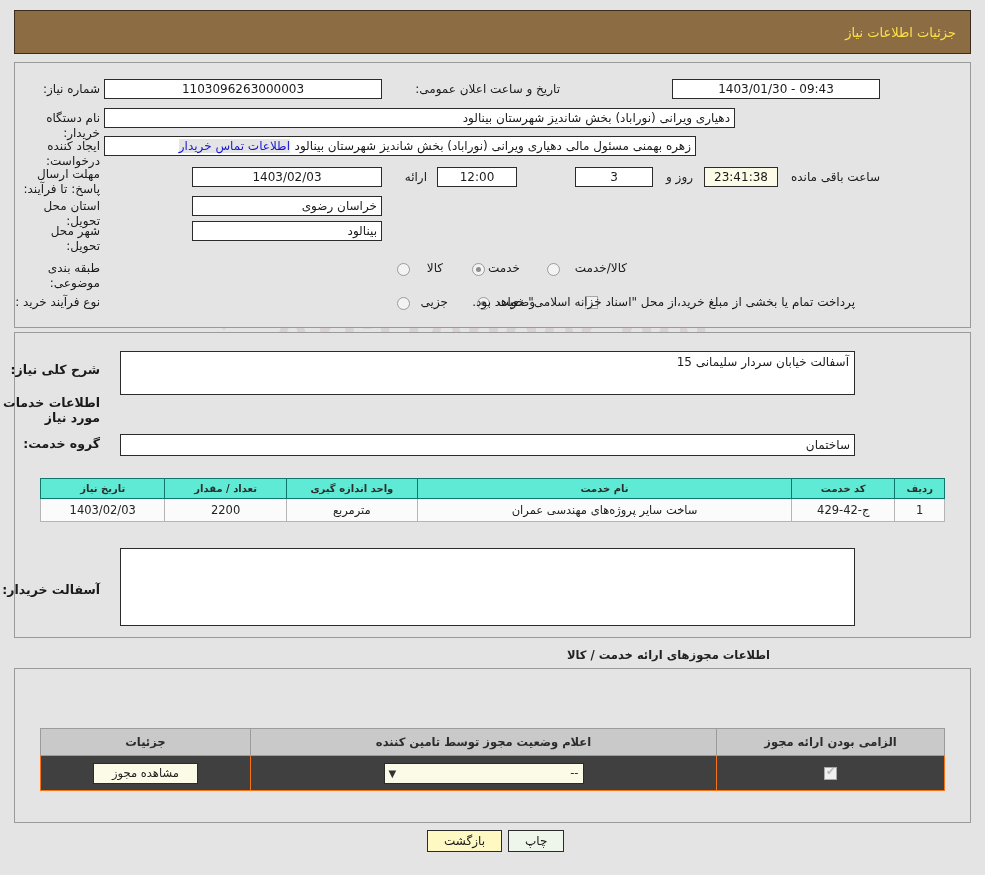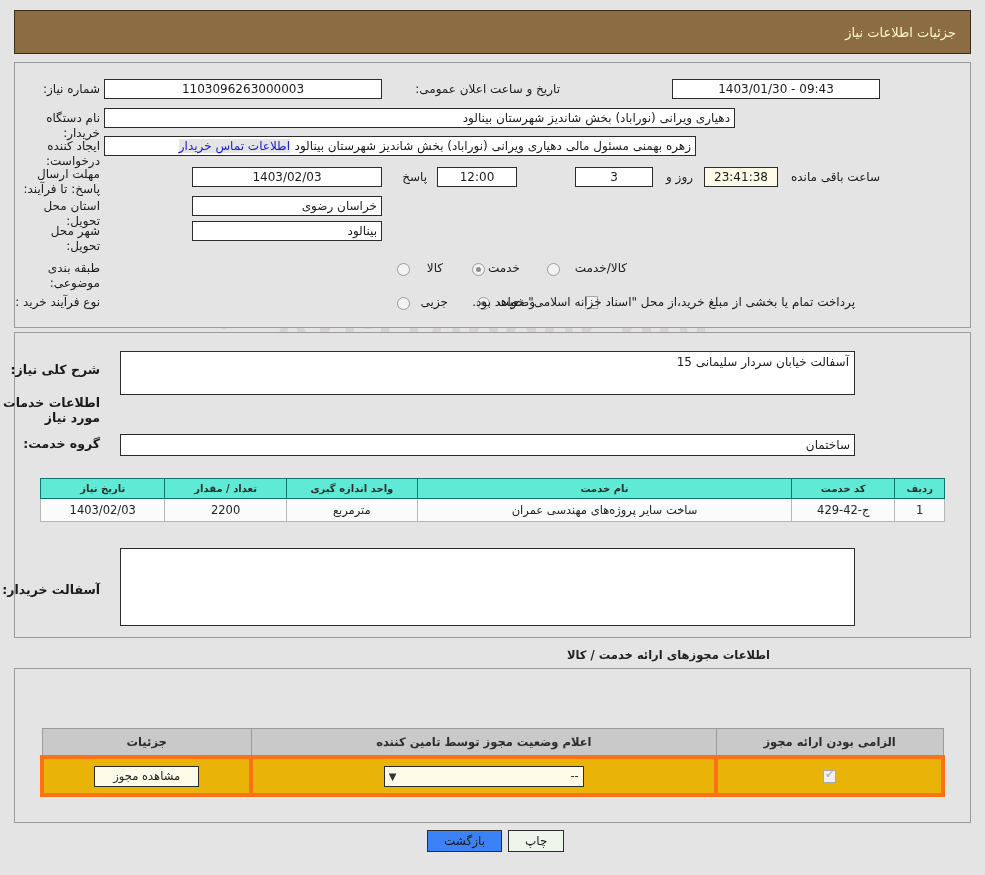--- a/index.html
+++ b/index.html
@@ -32,21 +32,21 @@
     clip-path:polygon(50% 0,100% 18%,100% 62%,50% 100%,0 62%,0 18%);
   }
 
   
   .topbar{
     position:absolute;left:14px;top:10px;width:957px;height:44px;
     background:#8c6d43;border:1px solid #3a2d1b;box-sizing:border-box;
     display:flex;align-items:center;justify-content:flex-start;
     z-index:2;
   }
-  .topbar .title{color:#fef9c3;font-size:13px;padding-right:14px;}
+  .topbar .title{color:#fde047;font-size:13px;padding-right:14px;}
 
   
   .panel{
     position:absolute;background:#e4e4e4;
     border:1px solid #9a9a9a;box-sizing:border-box;z-index:1;
   }
   #panel-top{left:14px;top:62px;width:957px;height:266px;}
   #panel-mid{left:14px;top:332px;width:957px;height:306px;}
   #panel-permits{left:14px;top:668px;width:957px;height:155px;}
 
@@ -111,21 +111,21 @@
 
   
   table.permits{
     position:absolute;border-collapse:collapse;z-index:3;font-size:11.5px;
   }
   table.permits th{
     background:#c9c9c9;border:1px solid #9b9b9b;font-weight:bold;
     color:#2c2c2c;padding:6px 4px;text-align:center;font-size:11.5px;
   }
   table.permits td{
-    border:4px solid #f97316;background:#eab308;padding:5px 6px;text-align:center;
+    border:1px solid #f97316;background:#404040;padding:5px 6px;text-align:center;
     height:24px;
     text-decoration:underline;
   }
   .sel{
     width:200px;height:21px;box-sizing:border-box;border:1px solid #2b2b2b;
     background:#fcfbe7;font-family:"DejaVu Sans","Liberation Sans",sans-serif;
     font-size:11.5px;color:#333;padding:0 4px;direction:rtl;text-align:right;
     position:relative;display:inline-block;line-height:19px;
   }
   .sel .arrow{position:absolute;left:4px;top:0;font-size:10px;color:#333;}
@@ -136,21 +136,21 @@
 
   .caption{position:absolute;font-size:11.5px;color:#222;z-index:3;}
 
   
   .fbtn{
     position:absolute;border:1px solid #2b2b2b;font-size:12px;
     padding:3px 16px;cursor:pointer;z-index:3;
     font-family:"DejaVu Sans","Liberation Sans",sans-serif;
   }
   #btn-print{background:#eef6ec;left:508px;top:830px;}
-  #btn-back{background:#3b82f6;left:427px;top:830px;}
+  #btn-back{background:#fef9c3;left:427px;top:830px;}
 </style>
 </head>
 <body>
 
 <div class="wm-shield"></div>
 <div class="watermark">AriaTender.net</div>
 
 <div class="topbar">
   <span class="title">جزئیات اطلاعات نیاز</span>
 </div>
@@ -165,21 +165,21 @@
 
 <div class="lbl" style="right:885px;top:111px;width:86px;">نام دستگاه خریدار:</div>
 <div class="txt" style="right:250px;top:108px;width:631px;text-align:right;">دهیاری ویرانی (نوراباد) بخش شاندیز شهرستان بینالود</div>
 
 <div class="lbl" style="right:885px;top:139px;width:86px;">ایجاد کننده درخواست:</div>
 <div class="txt" style="right:289px;top:136px;width:592px;text-align:right;">زهره بهمنی مسئول مالی دهیاری ویرانی (نوراباد) بخش شاندیز شهرستان بینالود</div>
 <a class="linkbtn" href="#" style="right:695px;top:139px;">اطلاعات تماس خریدار</a>
 
 <div class="lbl" style="right:885px;top:167px;width:86px;">مهلت ارسال پاسخ: تا فرآیند:</div>
 <div class="txt ctr" style="right:603px;top:167px;width:190px;">1403/02/03</div>
-<div class="unit" style="right:558px;top:170px;">پاسخ</div>
+<div class="unit" style="right:558px;top:170px;">ارائه</div>
 <div class="txt ctr" style="right:468px;top:167px;width:80px;">12:00</div>
 <div class="txt ctr" style="right:332px;top:167px;width:78px;">3</div>
 <div class="unit" style="right:292px;top:170px;">روز و</div>
 <div class="txt ctr yellow ltr" style="right:207px;top:167px;width:74px;">23:41:38</div>
 <div class="unit" style="right:105px;top:170px;">ساعت باقی مانده</div>
 
 <div class="lbl" style="right:885px;top:199px;width:86px;">استان محل تحویل:</div>
 <div class="txt" style="right:603px;top:196px;width:190px;text-align:right;">خراسان رضوی</div>
 
 <div class="lbl" style="right:885px;top:224px;width:86px;">شهر محل تحویل:</div>

